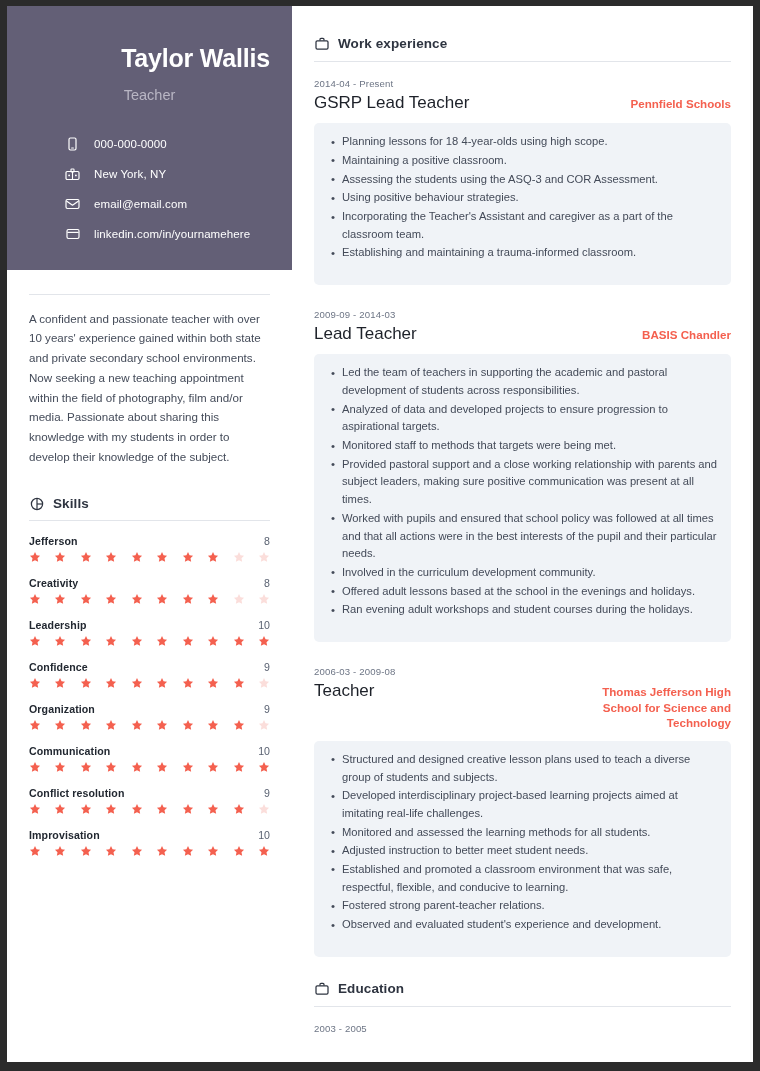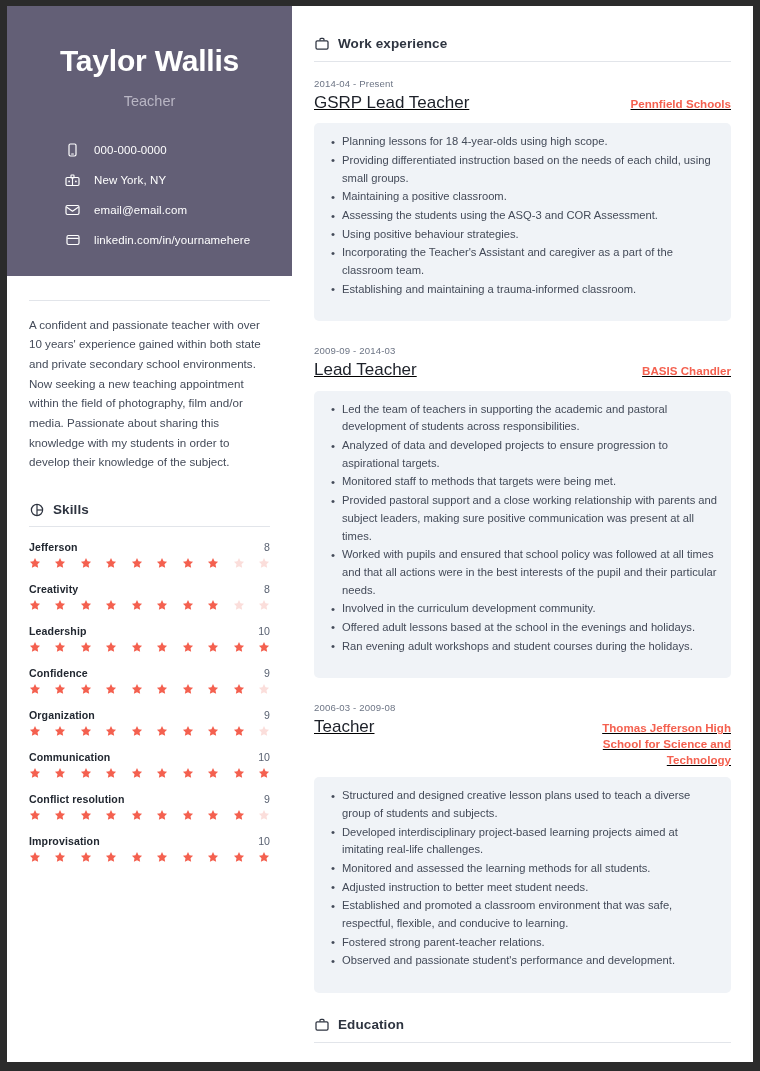--- a/index.html
+++ b/index.html
@@ -38,23 +38,23 @@
     background: #ffffff;
   }
   .sidebar-header {
     box-sizing: border-box;
     background: #635f76;
     padding: 38px 22px 28px 22px;
     min-height: 249px;
   }
   .name {
     color: #ffffff;
-    font-size: 30px;
+    font-size: 25px;
     font-weight: bold;
-    text-align: center;
+    text-align: right;
     letter-spacing: -0.2px;
     margin: 0 0 14px 0;
     line-height: 1.15;
   }
   .role {
     color: #b9b6c4;
     font-size: 14.5px;
     text-align: center;
     margin: 0 0 34px 0;
     font-weight: normal;
@@ -161,21 +161,20 @@
     color: #6d7585;
     letter-spacing: 0.15px;
     margin-bottom: 3px;
   }
   .entry-head {
     display: flex;
     justify-content: space-between;
     align-items: flex-start;
     gap: 4px;
     margin-bottom: 10px;
-    text-decoration: underline;
   }
   .entry-title {
     font-size: 17px;
     color: #1d2129;
     font-weight: normal;
     line-height: 1.25;
     flex: 1 1 auto;
   }
   .entry-org {
     font-size: 11.6px;
@@ -617,21 +616,20 @@
       <div id="work-entries">
           <div class="entry">
             <div class="entry-dates">2014-04 - Present</div>
             <div class="entry-head">
               <div class="entry-title">GSRP Lead Teacher</div>
               <div class="entry-org">Pennfield Schools</div>
             </div>
             <div class="bullets">
               <ul>
                 <li>Planning lessons for 18 4-year-olds using high scope.</li>
-                <li>Providing differentiated instruction based on the needs of each child, using small groups.</li>
                 <li>Maintaining a positive classroom.</li>
                 <li>Assessing the students using the ASQ-3 and COR Assessment.</li>
                 <li>Using positive behaviour strategies.</li>
                 <li>Incorporating the Teacher's Assistant and caregiver as a part of the classroom team.</li>
                 <li>Establishing and maintaining a trauma-informed classroom.</li>
               </ul>
             </div>
           </div>
           <div class="entry">
             <div class="entry-dates">2009-09 - 2014-03</div>
@@ -659,21 +657,21 @@
               <div class="entry-org">Thomas Jefferson High School for Science and Technology</div>
             </div>
             <div class="bullets">
               <ul>
                 <li>Structured and designed creative lesson plans used to teach a diverse group of students and subjects.</li>
                 <li>Developed interdisciplinary project-based learning projects aimed at imitating real-life challenges.</li>
                 <li>Monitored and assessed the learning methods for all students.</li>
                 <li>Adjusted instruction to better meet student needs.</li>
                 <li>Established and promoted a classroom environment that was safe, respectful, flexible, and conducive to learning.</li>
                 <li>Fostered strong parent-teacher relations.</li>
-                <li>Observed and passionate student's performance and development.</li>
+                <li>Observed and evaluated student's experience and development.</li>
               </ul>
             </div>
           </div>
         </div>
 
       <div class="edu-section">
         <div class="sec-head">
           <span class="sec-icon">
             <svg width="14" height="13" viewBox="0 0 14 13" fill="none">
               <rect x="1" y="3.8" width="12" height="8.2" rx="1.3" stroke="#2e3440" stroke-width="1.25"></rect>

